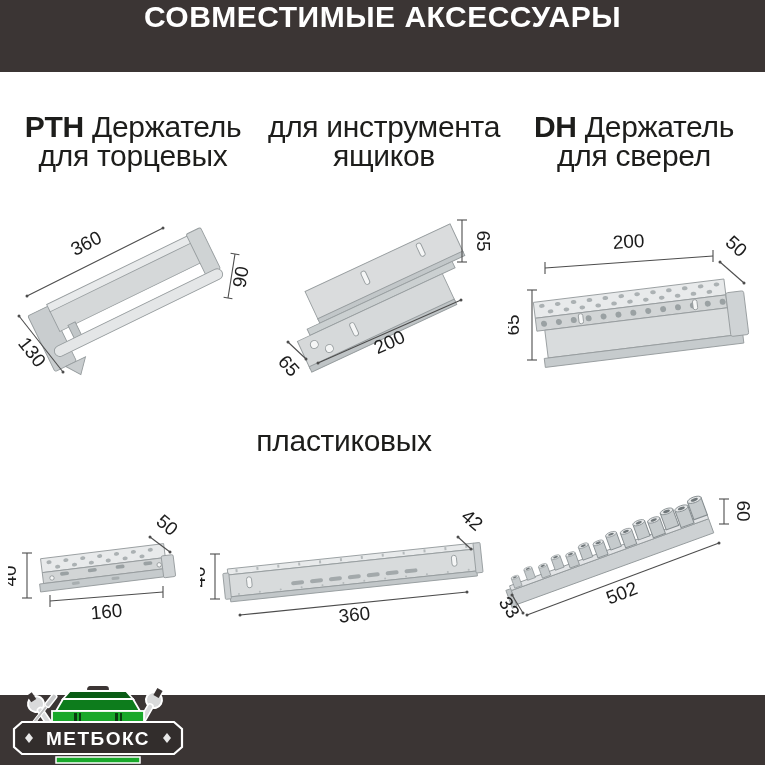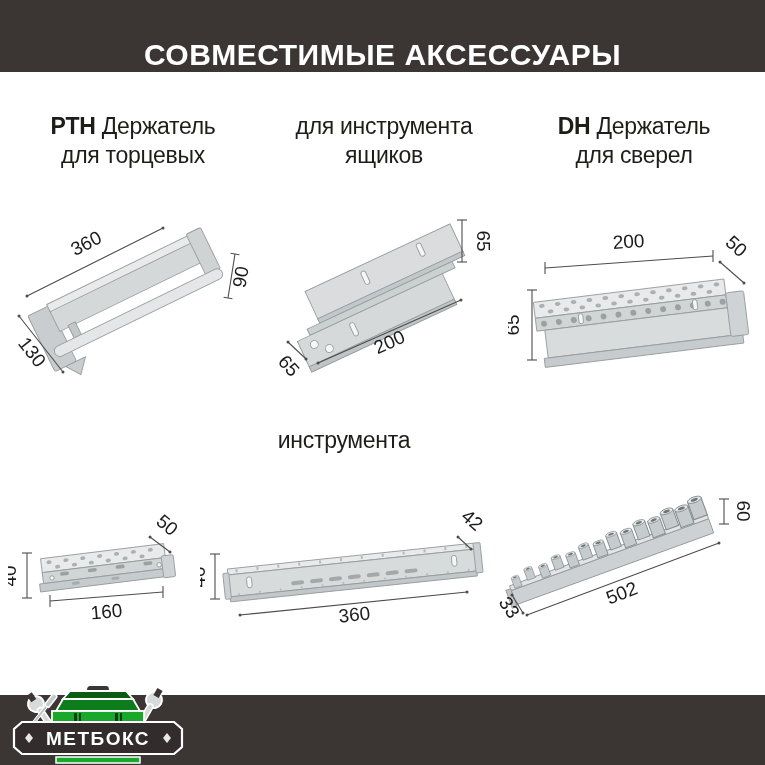--- a/index.html
+++ b/index.html
@@ -1,24 +1,24 @@
 <!DOCTYPE html>
 <html><head>
 <meta charset="utf-8">
 <style>
   html,body{margin:0;padding:0}
   body{
     width:765px;height:765px;position:relative;overflow:hidden;
     background:#ffffff;font-family:"Liberation Sans",sans-serif;
   }
   .hdr{position:absolute;left:0;top:0;width:765px;height:72px;background:#3b3534;
-       display:flex;align-items:flex-end;justify-content:center}
+       display:flex;align-items:flex-start;justify-content:center}
   .hdr h1{margin:0;color:#ffffff;font-size:30px;font-weight:bold;letter-spacing:.5px}
   .card{position:absolute}
-  .ptitle{text-align:center;font-size:23px;letter-spacing:-0.3px;line-height:29px;
+  .ptitle{text-align:center;font-size:30px;letter-spacing:-0.3px;line-height:29px;
           color:#1d1d1b;white-space:nowrap}
   .ptitle b{font-weight:bold}
   .psvg{position:absolute;left:0;top:98px}
   .r2 .psvg{top:75px}
   .ftr{position:absolute;left:0;top:695px;width:765px;height:70px;background:#3b3534}
   .logo{position:absolute;left:12px;top:684px}
   text.dim{font-size:19px;fill:#1c1c1c;font-family:"Liberation Sans",sans-serif}
   .dl{stroke:#4d4d4d;stroke-width:1.1;fill:none}
   .dd{fill:#4d4d4d}
   .pp{stroke:#969c9e;stroke-width:.9}
@@ -230,21 +230,21 @@
       <line class="dl" x1="42" y1="104" x2="155" y2="95"></line>
       <line class="dl" x1="42" y1="98" x2="42" y2="110"></line>
       <line class="dl" x1="155" y1="89" x2="155" y2="101"></line>
       <text class="dim" transform="translate(99,121) rotate(-5)" text-anchor="middle">160</text>
     </g>
   </svg>
 </div>
 
 <div class="card r2" style="left:198px;top:422px;width:292px;height:225px">
   <div class="ptitle" style="padding-top:4px">
-    <div>инструмента</div>
+    <div>пластиковых</div>
   </div>
   <svg class="psvg" style="left:2px" width="288" height="140" viewBox="0 0 288 140">
     <g class="pp" transform="translate(152,72) rotate(-6)">
       <rect x="-124" y="-13" width="248" height="6" fill="#e8eaeb"></rect>
       <g fill="#b5babc" stroke="none">
         <rect x="-116" y="-12" width="2" height="3"></rect>
           <rect x="-95" y="-12" width="2" height="3"></rect>
           <rect x="-74" y="-12" width="2" height="3"></rect>
           <rect x="-53" y="-12" width="2" height="3"></rect>
           <rect x="-32" y="-12" width="2" height="3"></rect>

